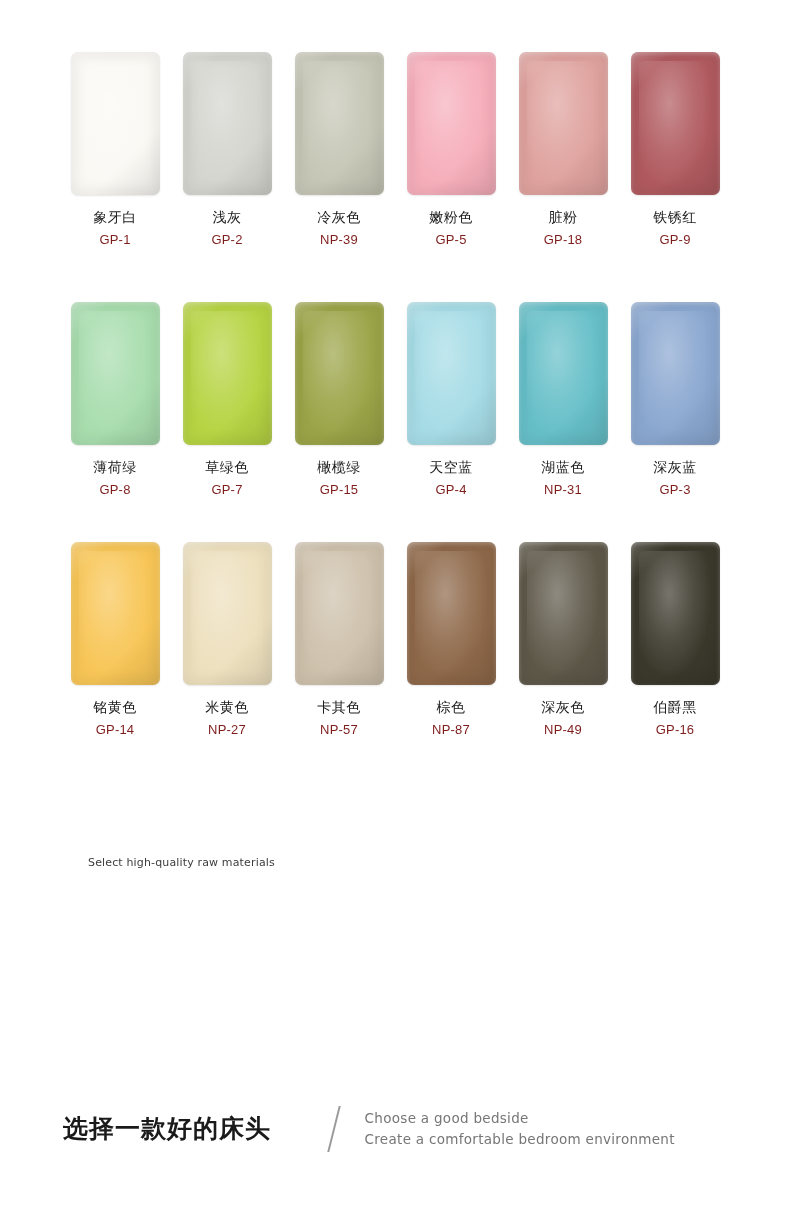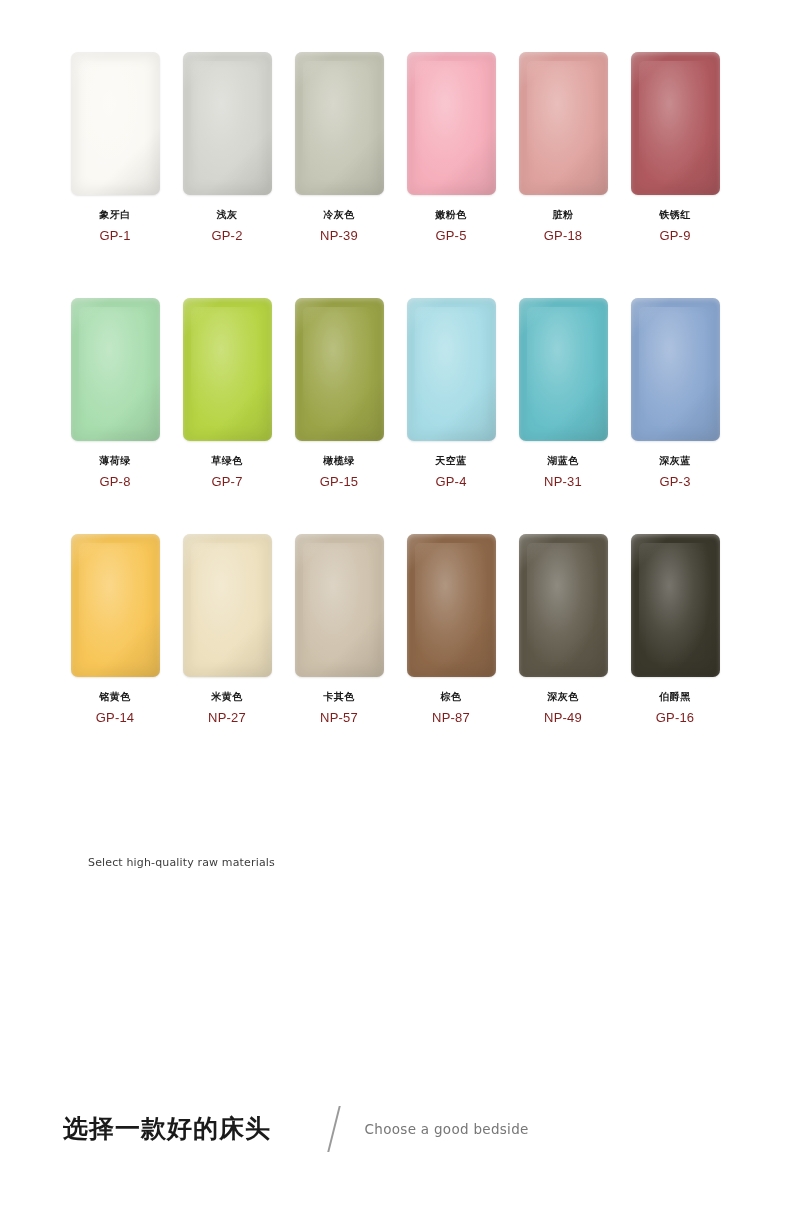--- a/index.html
+++ b/index.html
@@ -80,22 +80,22 @@
     background: linear-gradient(135deg,
                 rgba(255,255,255,0.22) 0%,
                 rgba(255,255,255,0.0) 18%,
                 rgba(0,0,0,0.0) 70%,
                 rgba(0,0,0,0.10) 100%);
     pointer-events: none;
   }
 
   .chip-name {
     margin-top: 13px;
-    font-size: 10px;
-    font-weight: bold;
+    font-size: 14px;
+    font-weight: normal;
     letter-spacing: 0.5px;
     color: #1b1b1b;
     line-height: 1;
     white-space: nowrap;
   }
   .chip-code {
     margin-top: 9px;
     font-size: 13px;
     font-weight: normal;
     color: #7f1d1d;
@@ -318,14 +318,15 @@
   <p>Select high-quality raw materials</p>
 </div>
 
 <div class="footer">
   <div class="footer-cn">
     <div class="footer-cn-line">选择一款好的床头</div>
   </div>
   <div class="footer-divider"></div>
   <div class="footer-en">
     <div class="footer-en-line">Choose a good bedside</div>
+    <div class="footer-en-line">Create a comfortable bedroom environment</div>
   </div>
 </div>
 
 </body></html>

